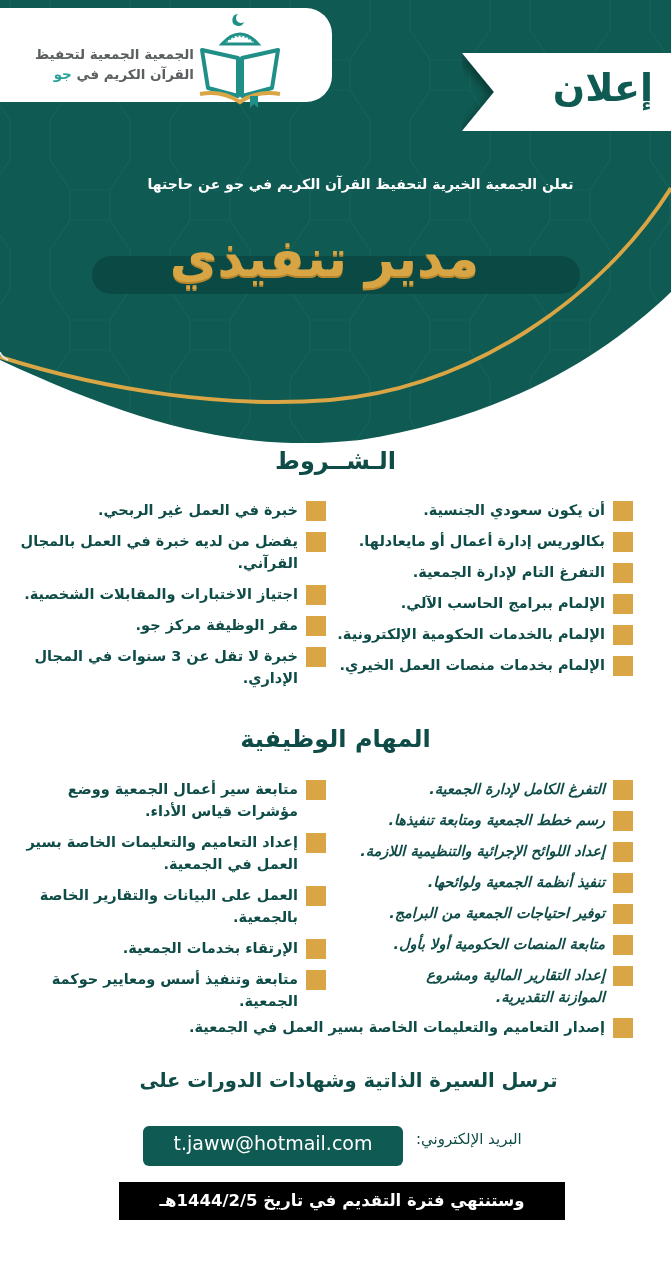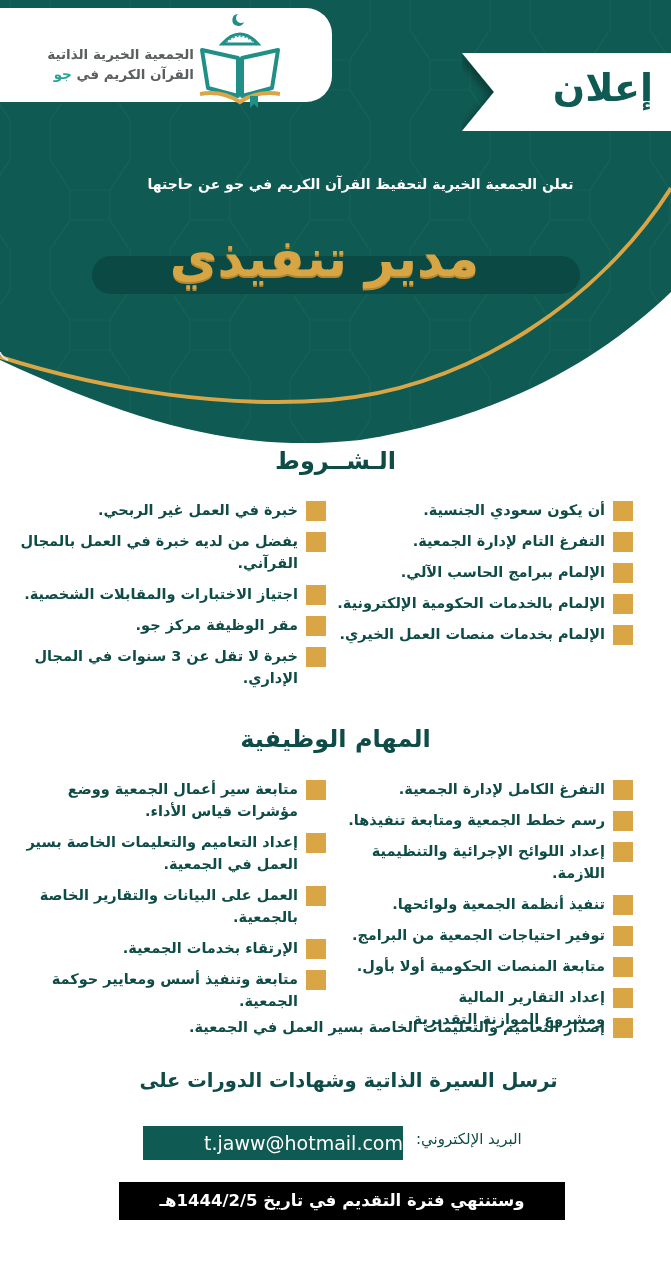--- a/index.html
+++ b/index.html
@@ -54,22 +54,22 @@
     .bullet {
       position: absolute; right: 0; top: 2px; width: 20px; height: 20px; background: #d9a545;
     }
 
     .cv-line {
       position: absolute; left: 0; top: 1066px; width: 671px; text-align: center; padding-left: 26px;
       font-size: 19.5px; font-weight: bold; color: #0f4c47; line-height: 30px; white-space: nowrap;
     }
     .email-row { position: absolute; left: 143px; top: 1126px; height: 34px; width: 400px; direction: ltr; }
     .email-box {
-      position: absolute; left: 0; top: 0; width: 260px; height: 34px; background: #0f5a52;
-      color: #ffffff; font-family: "DejaVu Sans", sans-serif; font-size: 19px; line-height: 34px; text-align: right;
+      position: absolute; left: 0; top: 0; width: 260px; height: 40px; background: #0f5a52;
+      color: #ffffff; font-family: "DejaVu Sans", sans-serif; font-size: 19px; line-height: 34px; text-align: center; border-radius: 6px;
     }
     .email-label {
       position: absolute; left: 273px; top: 4px; font-size: 15px; color: #0f4c47; direction: rtl; white-space: nowrap;
     }
     .deadline {
       position: absolute; left: 119px; top: 1182px; width: 446px; height: 38px; background: #000000;
       color: #ffffff; font-size: 16.5px; font-weight: bold; line-height: 38px; text-align: center;
       white-space: nowrap; direction: rtl;
     }
   </style>
@@ -96,21 +96,21 @@
       <path d="M46 4 a6 6 0 1 0 6 8 a5 5 0 1 1 -6 -8z" fill="#1f8f87"></path>
       <path d="M30 34 Q48 14 66 34 Z" fill="#ffffff" stroke="#1f8f87" stroke-width="3"></path>
       <path d="M34 32 Q48 20 62 32" stroke="#2aa39a" stroke-width="2" fill="none" stroke-dasharray="2 2"></path>
       <path d="M10 40 L46 48 L46 86 L16 78 Z" fill="#ffffff" stroke="#1f8f87" stroke-width="4" stroke-linejoin="round"></path>
       <path d="M86 40 L50 48 L50 86 L80 78 Z" fill="#ffffff" stroke="#1f8f87" stroke-width="4" stroke-linejoin="round"></path>
       <path d="M8 84 Q30 80 48 92 Q66 80 88 84" stroke="#d9a545" stroke-width="4" fill="none"></path>
       <path d="M58 86 L58 98 L62 94 L66 98 L66 86" fill="#1f8f87"></path>
     </svg>
   </div>
   <div class="logo-text">
-    <div class="logo-line1">الجمعية الخيرية الذاتية</div>
+    <div class="logo-line1">الجمعية الجمعية لتحفيظ</div>
     <div class="logo-line2">
       <span>القرآن الكريم في</span>
       <span class="accent">جو</span>
     </div>
   </div>
 </div>
 
 <div class="ribbon">
   <svg width="209" height="78" viewBox="0 0 209 78" xmlns="http://www.w3.org/2000/svg">
     <defs>
@@ -124,37 +124,38 @@
 <div class="ribbon-label">إعلان</div>
 
 <div class="intro">تعلن الجمعية الخيرية لتحفيظ القرآن الكريم في جو عن حاجتها</div>
 <div class="title-bar"></div>
 <div class="job-title">مدير تنفيذي</div>
 
 <div class="section-heading" style="top:444px;">الـشــروط</div>
 
 <ul class="list" style="right:38px; top:499px; width:312px;">
   <li><span class="bullet"></span><span>أن يكون سعودي الجنسية.</span></li>
+  <li><span class="bullet"></span><span>بكالوريس إدارة أعمال أو مايعادلها.</span></li>
   <li><span class="bullet"></span><span>التفرغ التام لإدارة الجمعية.</span></li>
   <li><span class="bullet"></span><span>الإلمام ببرامج الحاسب الآلي.</span></li>
   <li><span class="bullet"></span><span>الإلمام بالخدمات الحكومية الإلكترونية.</span></li>
   <li><span class="bullet"></span><span>الإلمام بخدمات منصات العمل الخيري.</span></li>
 </ul>
 
 <ul class="list" style="right:345px; top:499px; width:310px;">
   <li><span class="bullet"></span><span>خبرة في العمل غير الربحي.</span></li>
   <li><span class="bullet"></span><span>يفضل من لديه خبرة في العمل بالمجال القرآني.</span></li>
   <li><span class="bullet"></span><span>اجتياز الاختبارات والمقابلات الشخصية.</span></li>
   <li><span class="bullet"></span><span>مقر الوظيفة مركز جو.</span></li>
   <li><span class="bullet"></span><span>خبرة لا تقل عن 3 سنوات في المجال الإداري.</span></li>
 </ul>
 
 <div class="section-heading" style="top:722px;">المهام الوظيفية</div>
 
-<ul class="list" style="right:38px; top:778px; width:312px;">
+<ul class="list" style="right:38px; top:778px; width:312px;font-style:italic;">
   <li><span class="bullet"></span><span>التفرغ الكامل لإدارة الجمعية.</span></li>
   <li><span class="bullet"></span><span>رسم خطط الجمعية ومتابعة تنفيذها.</span></li>
   <li><span class="bullet"></span><span>إعداد اللوائح الإجرائية والتنظيمية اللازمة.</span></li>
   <li><span class="bullet"></span><span>تنفيذ أنظمة الجمعية ولوائحها.</span></li>
   <li><span class="bullet"></span><span>توفير احتياجات الجمعية من البرامج.</span></li>
   <li><span class="bullet"></span><span>متابعة المنصات الحكومية أولا بأول.</span></li>
   <li style="width:230px;"><span class="bullet"></span><span>إعداد التقارير المالية ومشروع الموازنة التقديرية.</span></li>
 </ul>
 
 <ul class="list" style="right:345px; top:778px; width:310px;">

